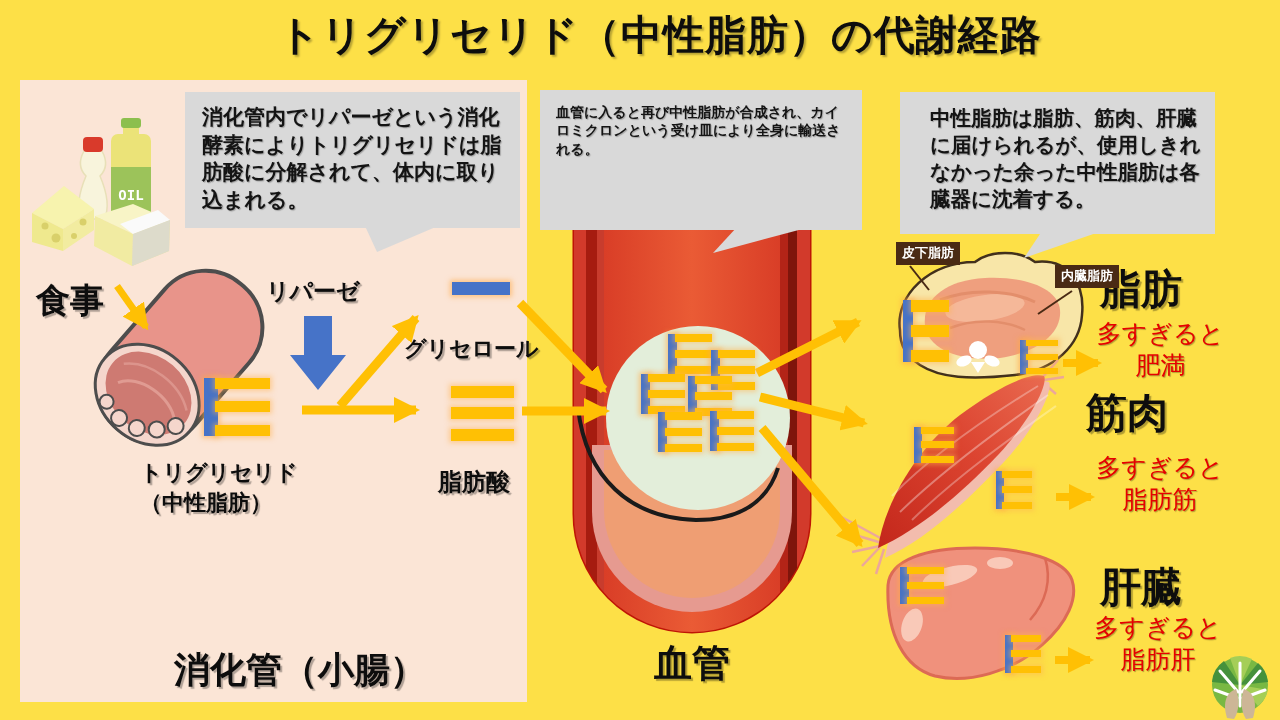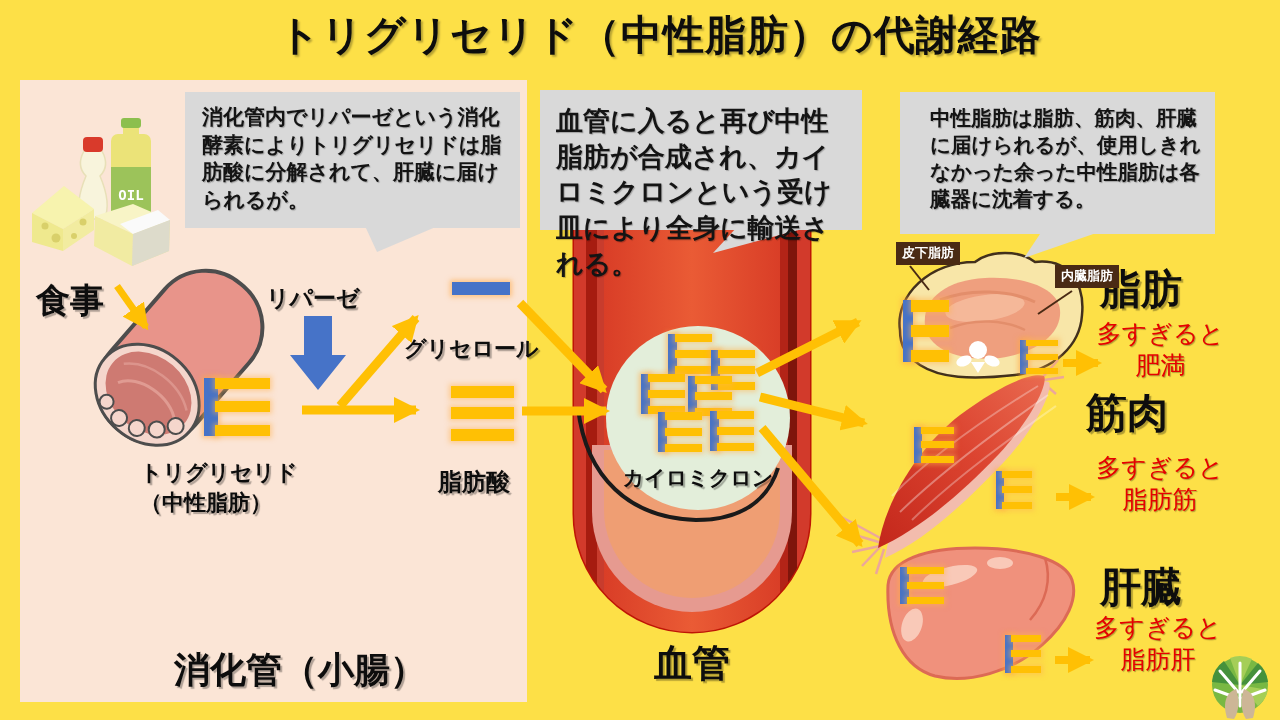--- a/index.html
+++ b/index.html
@@ -9,26 +9,26 @@
   .title{position:absolute;left:0;top:8px;width:100%;text-align:center;font-size:41px;font-weight:bold;
          color:#0d0d0d;text-shadow:2px 2px 2px rgba(0,0,0,.28);letter-spacing:1px;z-index:3;}
   
   .panel{position:absolute;left:20px;top:80px;width:507px;height:622px;background:#FBE5D6;z-index:1;}
   
   svg.art{position:absolute;left:0;top:0;z-index:2;}
   
   .callout{position:absolute;background:#D9D9D9;color:#141414;font-weight:bold;z-index:4;line-height:1.32;
            box-sizing:border-box;text-shadow:1px 1px 1px rgba(0,0,0,.25);word-break:break-all;}
   #co1{left:185px;top:92px;width:335px;height:136px;padding:12px 13px 0 17px;font-size:21px;}
-  #co2{left:540px;top:90px;width:322px;height:140px;padding:13px 15px 0 16px;font-size:27px;}
+  #co2{left:540px;top:90px;width:322px;height:140px;padding:13px 15px 0 16px;font-size:14px;}
   #co3{left:900px;top:92px;width:315px;height:142px;padding:13px 10px 0 30px;font-size:20.5px;}
   
   .lbl{position:absolute;font-weight:bold;color:#0d0d0d;text-shadow:2px 2px 1px rgba(0,0,0,.3);z-index:3;white-space:nowrap;}
   #meal{left:36px;top:278px;font-size:34px;}
-  #lipase{left:266px;top:283px;font-size:23px;}
+  #lipase{left:266px;top:276px;font-size:23px;}
   #glycerol{left:404px;top:334px;font-size:22px;}
   #fattyacid{left:438px;top:466px;font-size:24px;}
   #tgname{left:140px;top:458px;width:200px;text-align:left;font-size:22px;line-height:1.35;}
   #chylo{left:612px;top:464px;width:172px;text-align:center;font-size:21px;}
   #vessellbl{left:632px;top:638px;width:120px;text-align:center;font-size:38px;}
   #digestlbl{left:150px;top:646px;width:300px;text-align:center;font-size:36px;}
   .organ-name{font-size:41px;text-align:left;}
   #fatname{left:1100px;top:262px;width:112px;}
   #musclename{left:1086px;top:386px;width:115px;}
   #livername{left:1100px;top:560px;width:112px;}
@@ -218,33 +218,32 @@
       <line x1="1063" y1="363" x2="1098" y2="363" stroke-width="8" marker-end="url(#ah)"></line>
       <line x1="1056" y1="497" x2="1091" y2="497" stroke-width="8" marker-end="url(#ah)"></line>
       <line x1="1055" y1="660" x2="1090" y2="660" stroke-width="8" marker-end="url(#ah)"></line>
     </g>
 
     <polygon points="365,226 438,226 377,252" fill="#D9D9D9"></polygon>
     <polygon points="737,227 810,227 713,253" fill="#D9D9D9"></polygon>
     <polygon points="1042,231 1102,231 1024,258" fill="#D9D9D9"></polygon>
   </svg>
 
-  <div class="callout" id="co1">消化管内でリパーゼという消化酵素によりトリグリセリドは脂肪酸に分解されて、肝臓に届けられるが。</div>
+  <div class="callout" id="co1">消化管内でリパーゼという消化酵素によりトリグリセリドは脂肪酸に分解されて、体内に取り込まれる。</div>
   <div class="callout" id="co2">血管に入ると再び中性脂肪が合成され、カイロミクロンという受け皿により全身に輸送される。</div>
   <div class="callout" id="co3">中性脂肪は脂肪、筋肉、肝臓に届けられるが、使用しきれなかった余った中性脂肪は各臓器に沈着する。</div>
 
   <div class="lbl" id="meal">食事</div>
   <div class="lbl" id="lipase">リパーゼ</div>
   <div class="lbl" id="glycerol">グリセロール</div>
   <div class="lbl" id="fattyacid">脂肪酸</div>
   <div class="lbl" id="tgname">
     <div>トリグリセリド</div>
     <div>（中性脂肪）</div>
   </div>
-  <div class="lbl" id="chylo">カイロミクロン</div>
   <div class="lbl" id="vessellbl">血管</div>
   <div class="lbl" id="digestlbl">消化管（小腸）</div>
 
   <div class="lbl organ-name" id="fatname">脂肪</div>
   <div class="excess" id="fatex">
     <div>多すぎると</div>
     <div>肥満</div>
   </div>
   <div class="lbl organ-name" id="musclename">筋肉</div>
   <div class="excess" id="muscleex">

